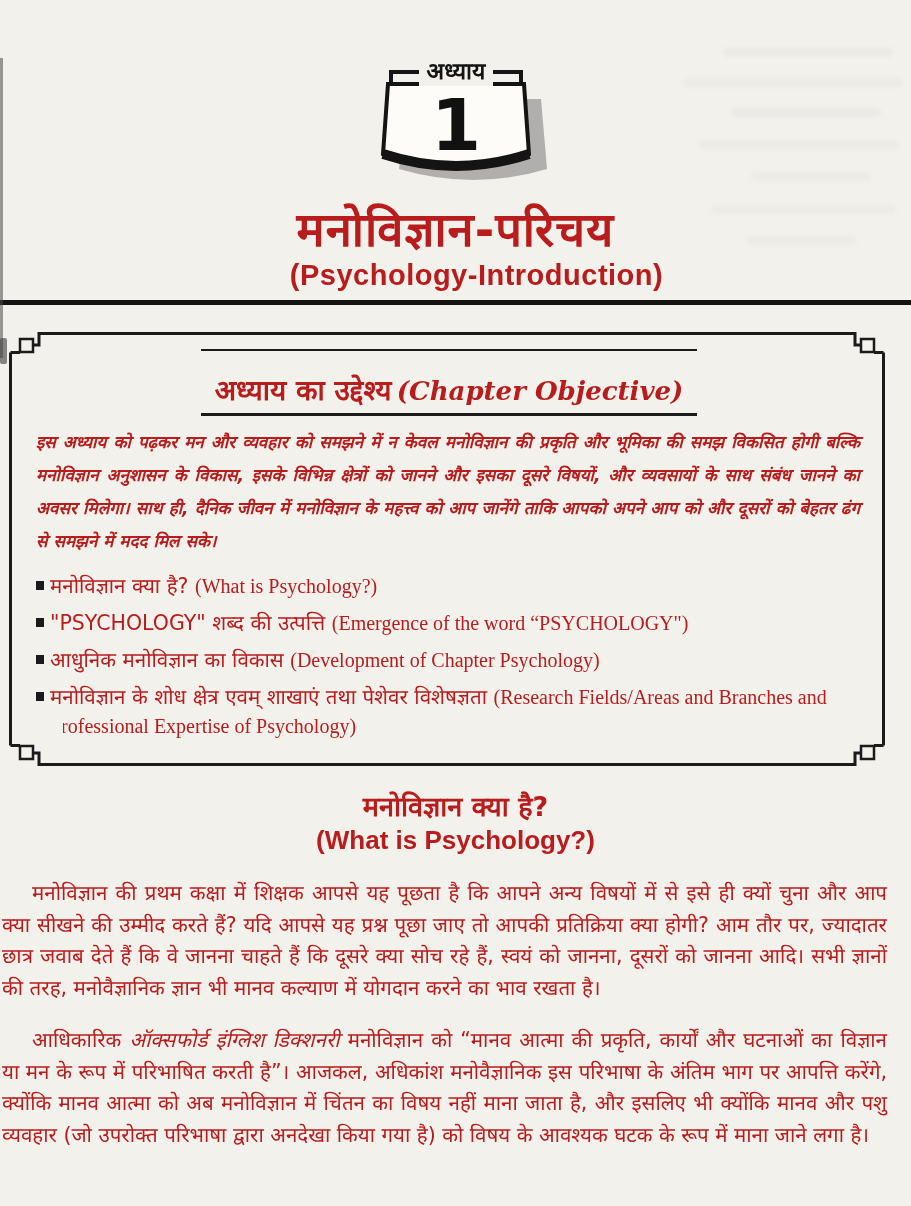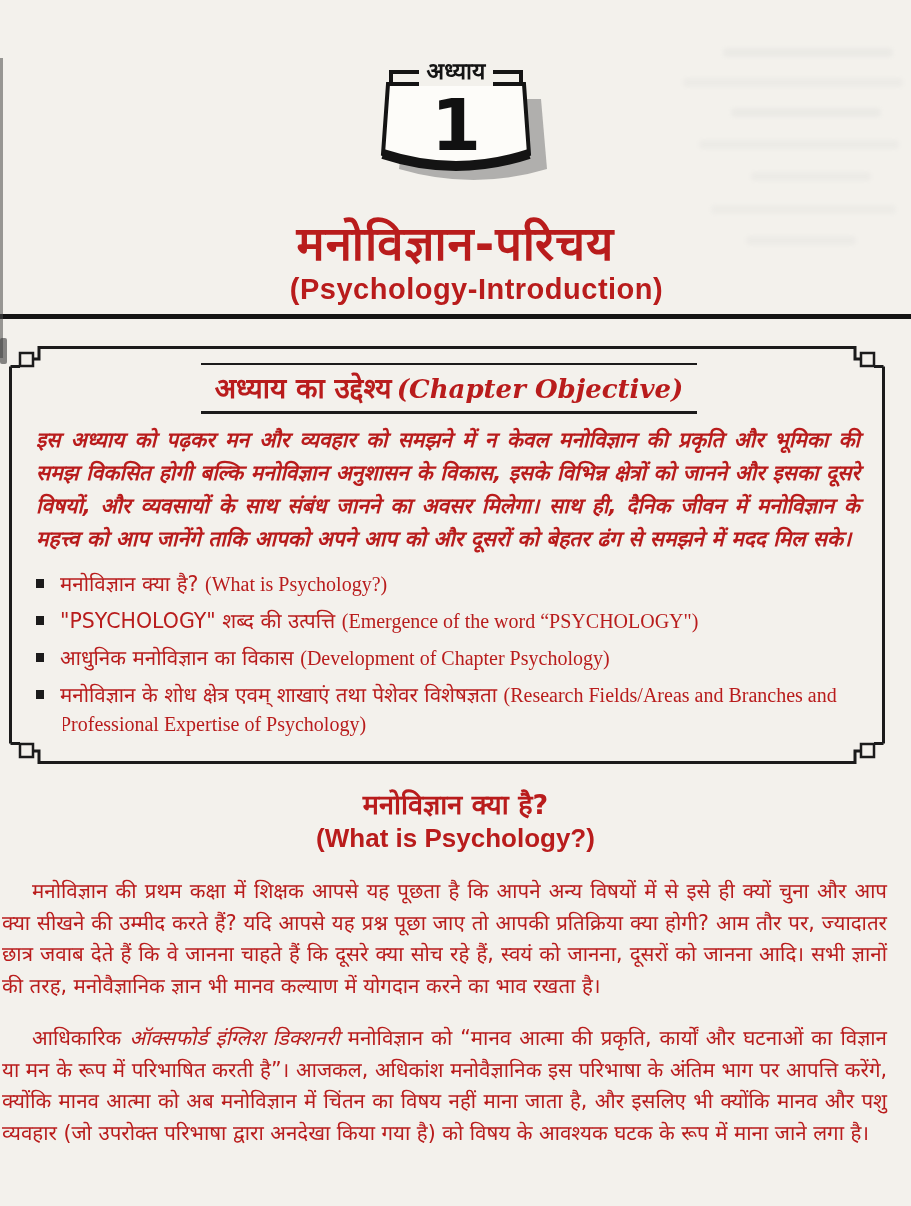--- a/index.html
+++ b/index.html
@@ -21,21 +21,21 @@
   .g4{top:140px;right:12px;width:200px;height:9px;opacity:.06;}
   .g5{top:172px;right:40px;width:120px;height:9px;opacity:.06;}
   .g6{top:205px;right:15px;width:185px;height:9px;opacity:.05;}
   .g7{top:236px;right:55px;width:110px;height:9px;opacity:.06;}
   
   .badge-wrap{padding-top:50px;text-align:center;}
   .badge-wrap svg{display:inline-block;}
   
   .title-hi{
     text-align:center;font-weight:700;font-size:47px;line-height:54px;
-    margin-top:23px;letter-spacing:1px;
+    margin-top:9px;letter-spacing:1px;
   }
   .title-en{
     text-align:center;font-weight:700;font-size:29px;line-height:36px;
     font-family:"Liberation Sans",sans-serif;letter-spacing:.5px;padding-left:42px;
   }
   .divider{margin-top:7px;height:5px;background:#141414;}
   
   .box{
     position:relative;
     margin:27px 26px 0 9px;
@@ -44,31 +44,31 @@
     background:transparent;
   }
   .corner{position:absolute;width:54px;height:54px;pointer-events:none;}
   .c-tr{top:-3px;right:-3px;}
   .c-tl{top:-3px;left:-3px;transform:scaleX(-1);}
   .c-br{bottom:-3px;right:-3px;transform:scaleY(-1);}
   .c-bl{bottom:-3px;left:-3px;transform:scale(-1,-1);}
   .box-heading{
     width:max-content;margin:4px auto 10px;text-align:center;
     border-top:2px solid #1b1b1b;border-bottom:3px solid #1b1b1b;
-    padding:3px 14px 5px;
+    padding:19px 14px 5px;
   }
   .box-heading .hi{font-weight:700;font-size:28px;}
   .box-heading .en{font-weight:700;font-style:italic;font-size:26px;font-family:"DejaVu Serif",serif;}
   .objective-text{
     font-weight:700;font-style:italic;
-    font-size:21px;line-height:33px;
+    font-size:17px;line-height:33px;
     text-align:justify;margin:6px 2px 14px 0;
   }
   .outline-list{list-style:none;margin:12px 0 0;padding:0;}
-  .outline-list li{display:flex;gap:16px;margin:8px 0;font-size:20.5px;line-height:29px;text-align:left;}
+  .outline-list li{display:flex;gap:6px;margin:8px 0;font-size:20.5px;line-height:29px;text-align:left;}
   .sq-bullet{flex:0 0 8px;width:8px;height:9px;background:#1b1b1b;margin-top:9px;}
   .outline-list .hi{font-weight:500;}
   .outline-list .en{font-family:"Liberation Serif",serif;font-size:20px;}
   
   .sec-hi{text-align:center;font-weight:700;font-size:27px;margin-top:24px;line-height:34px;}
   .sec-en{text-align:center;font-weight:700;font-size:26px;line-height:33px;font-family:"Liberation Sans",sans-serif;}
   .body-para{
     margin:21px 24px 0 2px;
     font-size:20.5px;line-height:31.5px;
     text-align:justify;text-indent:30px;

